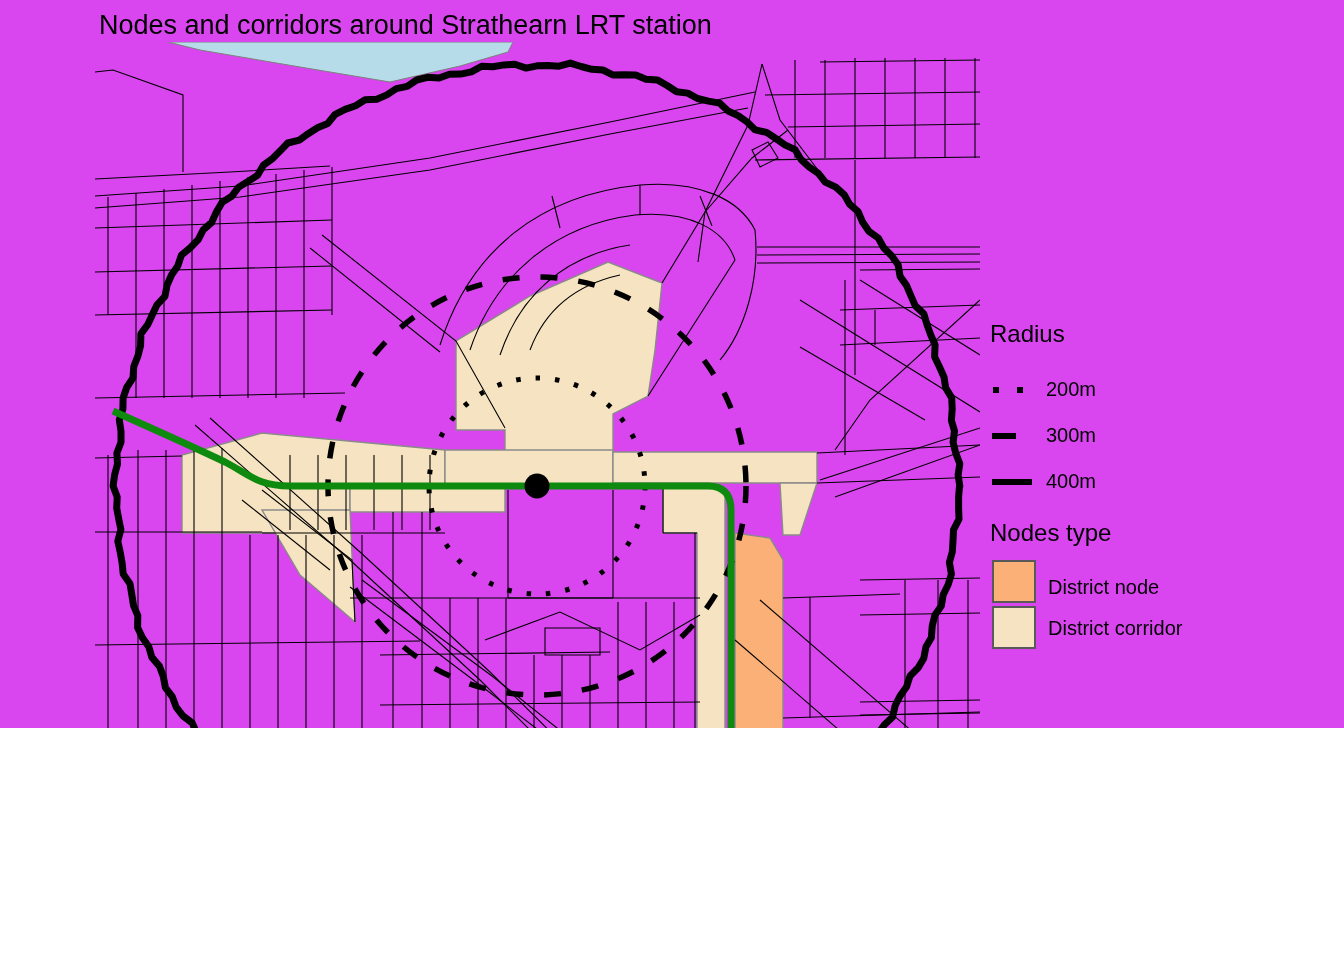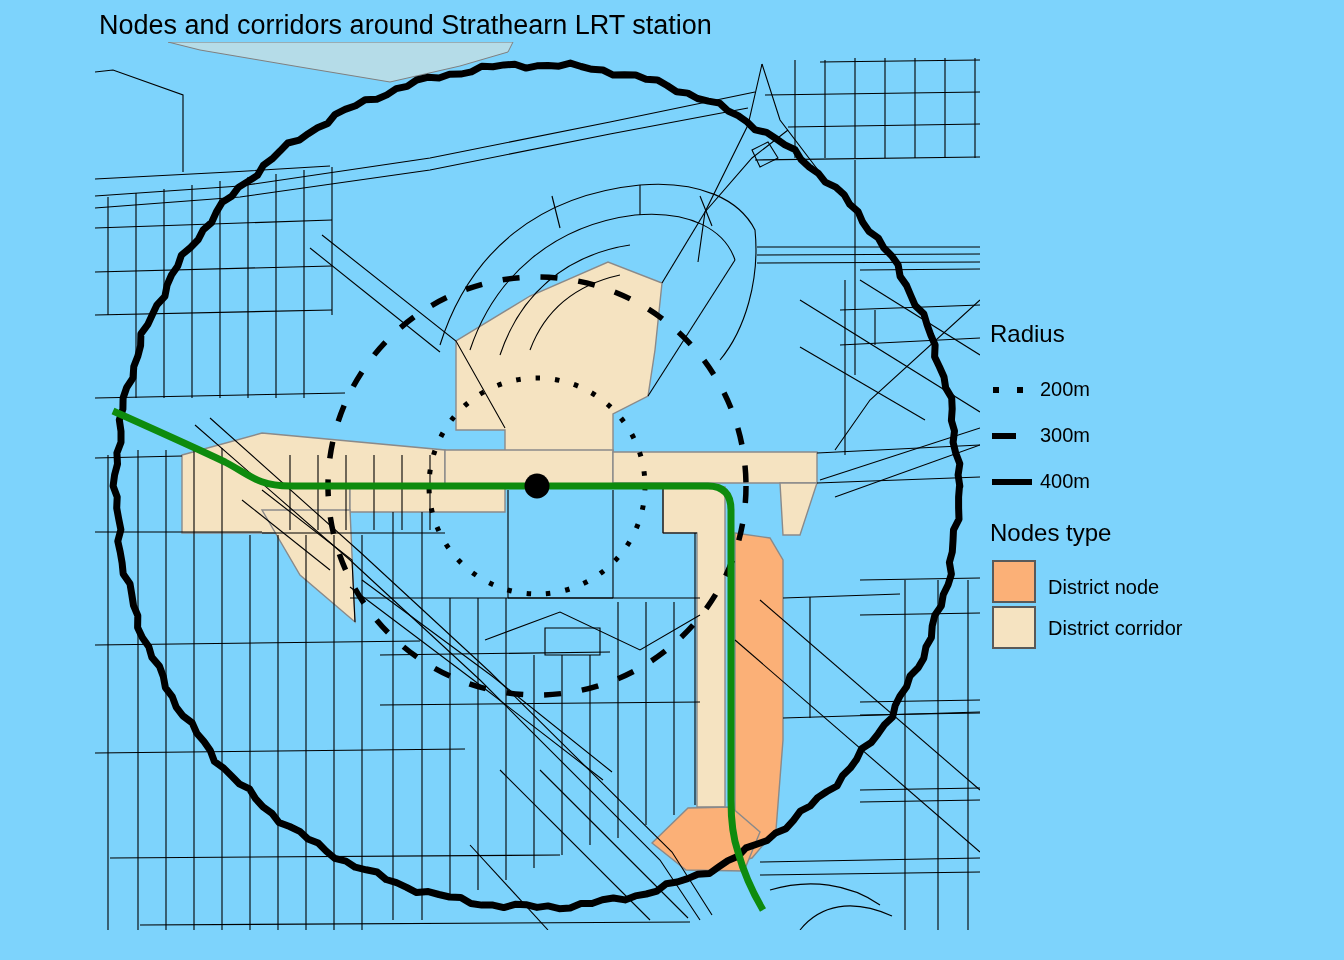--- a/index.html
+++ b/index.html
@@ -1,25 +1,25 @@
 <!DOCTYPE html>
 <html><head>
 <meta charset="utf-8">
 <style>
   html,body{margin:0;padding:0;background:#ffffff;}
-  .canvas{position:relative;width:1344px;height:960px;background:#7dd3fc;overflow:hidden;
+  .canvas{position:relative;width:1344px;height:728px;background:#d946ef;overflow:hidden;
           font-family:"Liberation Sans","DejaVu Sans",sans-serif;color:#000;}
   .title{position:absolute;left:99px;top:10px;font-size:27px;font-weight:400;letter-spacing:0;}
   #map{position:absolute;left:0;top:0;}
   .caption{position:absolute;top:932px;right:369px;font-size:19px;}
   .legend{position:absolute;left:990px;top:0;width:350px;}
   .legend-header{position:absolute;left:0;font-size:24px;}
   .lg-item{position:absolute;display:flex;align-items:center;}
   .lg-sample{width:40px;height:14px;display:block;}
-  .lg-label{margin-left:8px;font-size:20px;}
+  .lg-label{margin-left:14px;font-size:20px;}
   .swatch{position:absolute;left:2px;width:44px;height:43px;border:2px solid #595959;box-sizing:border-box;}
   .sw-label{position:absolute;left:58px;font-size:20px;}
 </style>
 </head>
 <body>
 
 <div class="canvas">
 
   <svg id="map" width="1344" height="960">
       <defs>

